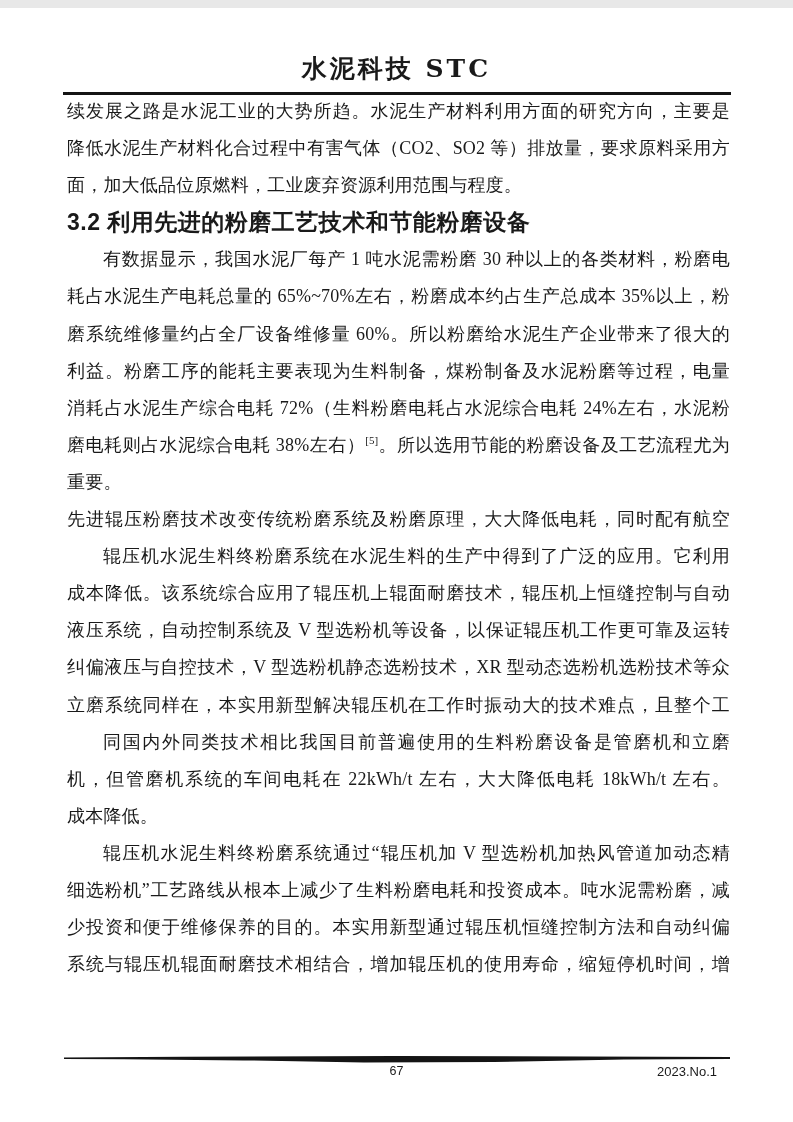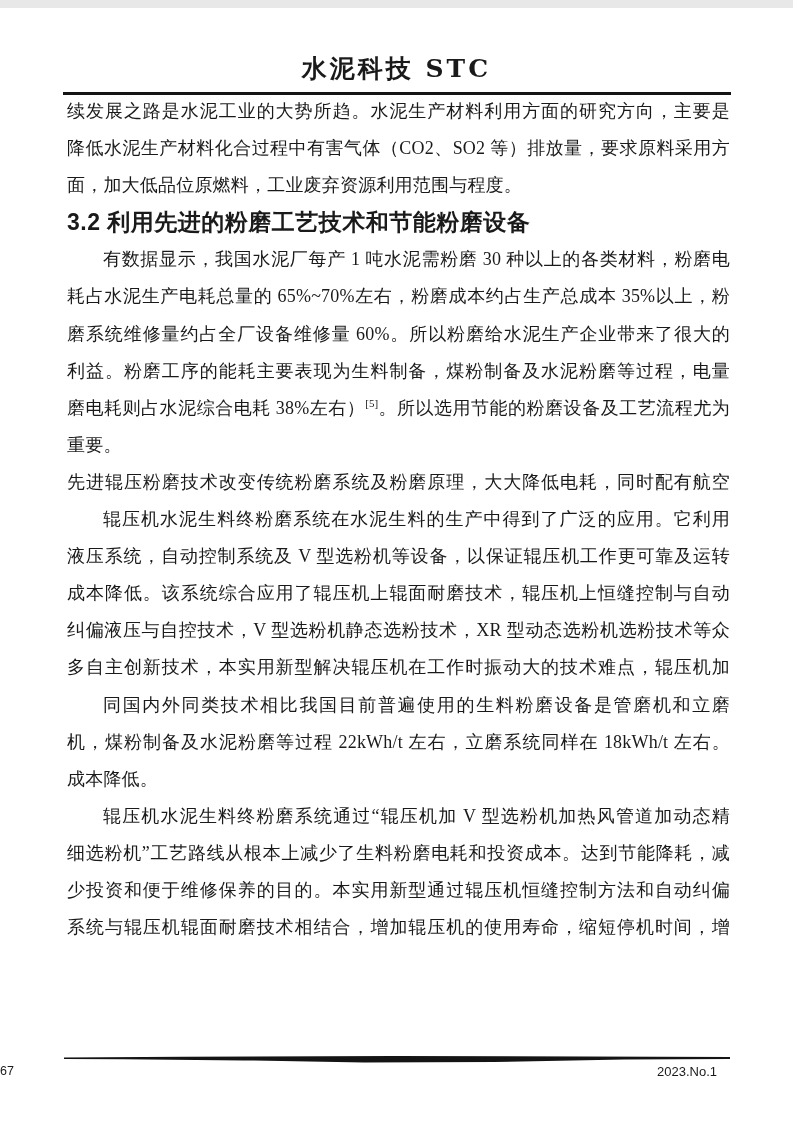--- a/index.html
+++ b/index.html
@@ -64,20 +64,21 @@
   }
   .footer-rule {
     position: absolute;
     left: 64px;
     top: 1047px;
   }
   .page-number {
     position: absolute;
     left: 0; right: 0;
     top: 1056px;
+    text-align: center;
     font-size: 12.5px;
     font-family: "Liberation Sans", "DejaVu Sans", sans-serif;
   }
   .issue-number {
     position: absolute;
     right: 76px;
     top: 1056px;
     font-size: 13px;
     font-family: "Liberation Sans", "DejaVu Sans", sans-serif;
   }
@@ -93,33 +94,34 @@
 
   <div class="body-text">
     <div class="line j">续发展之路是水泥工业的大势所趋。水泥生产材料利用方面的研究方向，主要是</div>
     <div class="line j">降低水泥生产材料化合过程中有害气体（CO2、SO2 等）排放量，要求原料采用方</div>
     <div class="line">面，加大低品位原燃料，工业废弃资源利用范围与程度。</div>
     <div class="line heading">3.2 利用先进的粉磨工艺技术和节能粉磨设备</div>
     <div class="line j ind">有数据显示，我国水泥厂每产 1 吨水泥需粉磨 30 种以上的各类材料，粉磨电</div>
     <div class="line j">耗占水泥生产电耗总量的 65%~70%左右，粉磨成本约占生产总成本 35%以上，粉</div>
     <div class="line j">磨系统维修量约占全厂设备维修量 60%。所以粉磨给水泥生产企业带来了很大的</div>
     <div class="line j">利益。粉磨工序的能耗主要表现为生料制备，煤粉制备及水泥粉磨等过程，电量</div>
+    <div class="line j">消耗占水泥生产综合电耗 72%（生料粉磨电耗占水泥综合电耗 24%左右，水泥粉</div>
     <div class="line j"><span>磨电耗则占水泥综合电耗 38%左右）</span><sup>[5]</sup><span>。所以选用节能的粉磨设备及工艺流程尤为</span></div>
     <div class="line">重要。</div>
     <div class="line j">先进辊压粉磨技术改变传统粉磨系统及粉磨原理，大大降低电耗，同时配有航空</div>
     <div class="line j ind">辊压机水泥生料终粉磨系统在水泥生料的生产中得到了广泛的应用。它利用</div>
+    <div class="line j">成本降低。该系统综合应用了辊压机上辊面耐磨技术，辊压机上恒缝控制与自动</div>
     <div class="line j">液压系统，自动控制系统及 V 型选粉机等设备，以保证辊压机工作更可靠及运转</div>
-    <div class="line j">成本降低。该系统综合应用了辊压机上辊面耐磨技术，辊压机上恒缝控制与自动</div>
     <div class="line j">纠偏液压与自控技术，V 型选粉机静态选粉技术，XR 型动态选粉机选粉技术等众</div>
-    <div class="line j">多自主创新技术，本实用新型解决辊压机在工作时振动大的技术难点，辊压机加</div>
+    <div class="line j">立磨系统同样在，本实用新型解决辊压机在工作时振动大的技术难点，且整个工</div>
     <div class="line j ind">同国内外同类技术相比我国目前普遍使用的生料粉磨设备是管磨机和立磨</div>
-    <div class="line j">机，煤粉制备及水泥粉磨等过程 22kWh/t 左右，立磨系统同样在 18kWh/t 左右。</div>
+    <div class="line j">机，但管磨机系统的车间电耗在 22kWh/t 左右，大大降低电耗 18kWh/t 左右。</div>
     <div class="line">成本降低。</div>
     <div class="line j ind">辊压机水泥生料终粉磨系统通过“辊压机加 V 型选粉机加热风管道加动态精</div>
-    <div class="line j">细选粉机”工艺路线从根本上减少了生料粉磨电耗和投资成本。达到节能降耗，减</div>
+    <div class="line j">细选粉机”工艺路线从根本上减少了生料粉磨电耗和投资成本。吨水泥需粉磨，减</div>
     <div class="line j">少投资和便于维修保养的目的。本实用新型通过辊压机恒缝控制方法和自动纠偏</div>
     <div class="line j">系统与辊压机辊面耐磨技术相结合，增加辊压机的使用寿命，缩短停机时间，增</div>
   </div>
 
   <svg class="footer-rule" width="666" height="10" viewBox="0 0 666 10">
     <polygon fill="#141414" points="0,2.4 120,1.8 330,0.9 520,1.5 666,2.1 666,4.0 560,4.6 430,7.0 300,7.4 180,5.4 60,4.2 0,3.9"></polygon>
   </svg>
 
   <div class="page-number">67</div>
   <div class="issue-number">2023.No.1</div>

